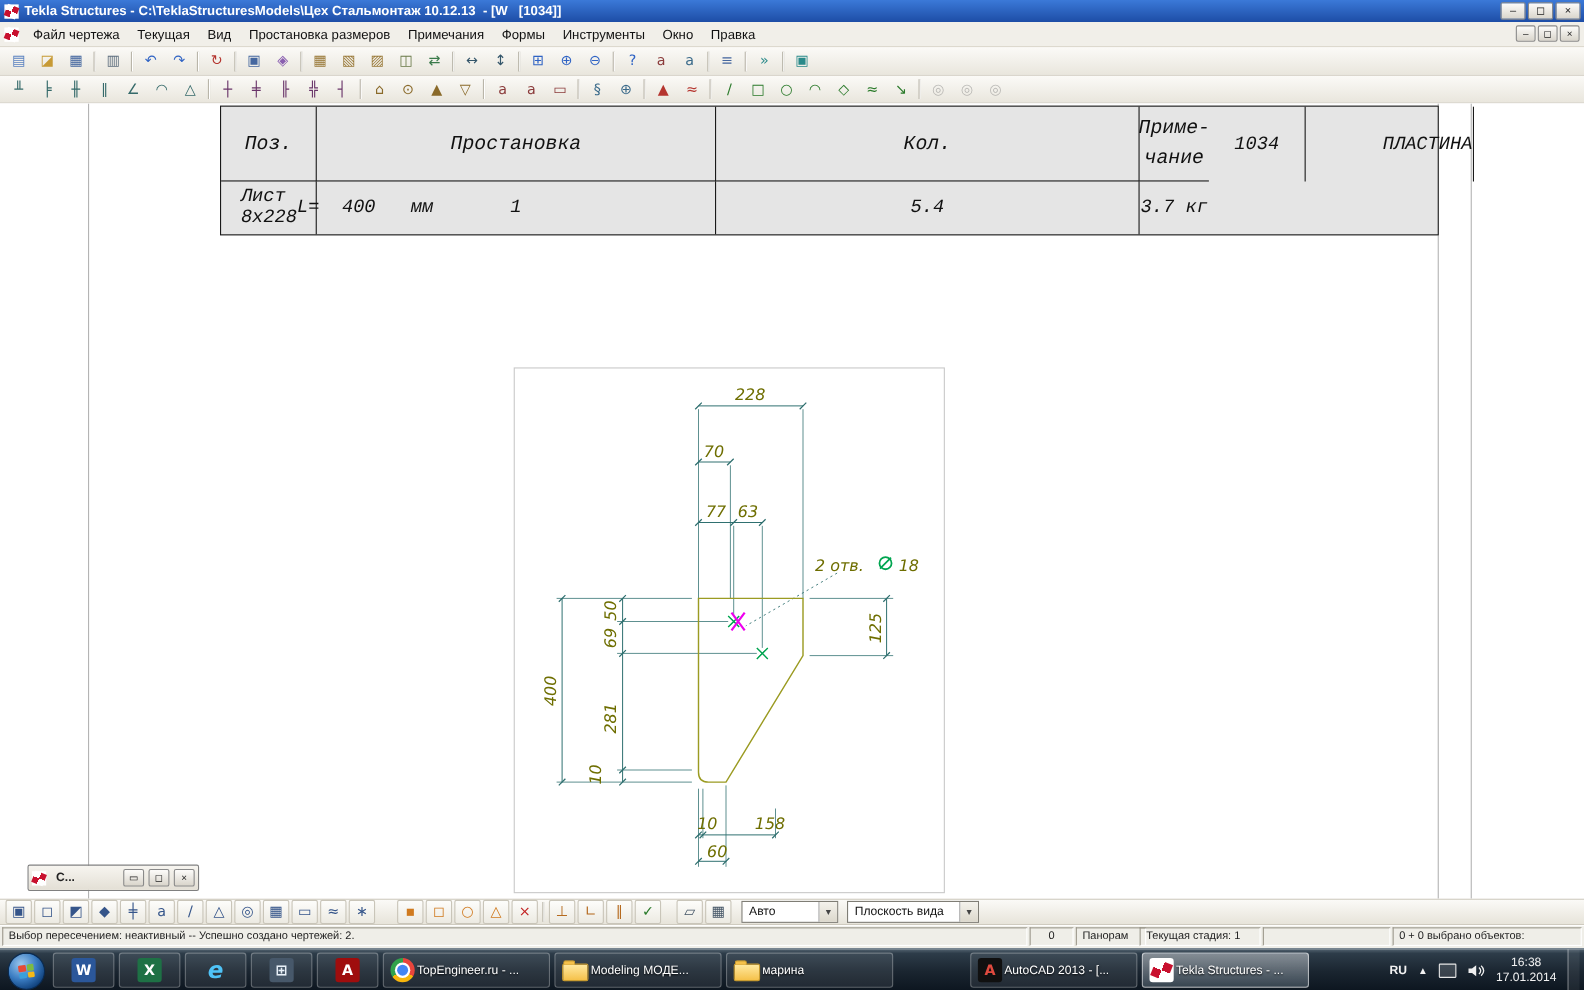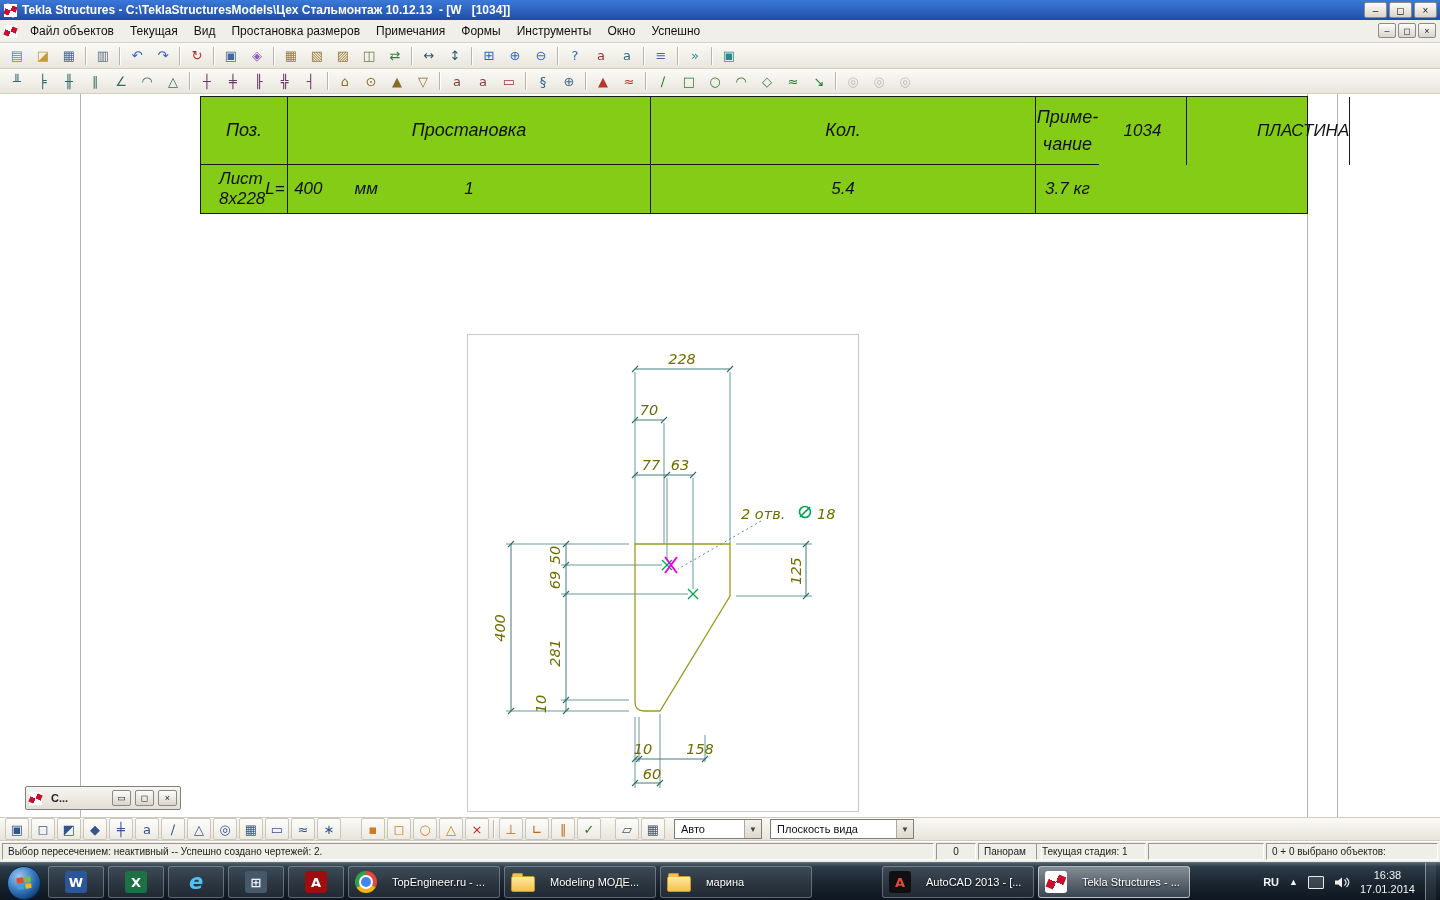--- a/index.html
+++ b/index.html
@@ -39,21 +39,21 @@
   .tbtn.dis{opacity:.45;}
   .tsep{width:1px;height:18px;background:#b9b5a9;margin:0 3px;border-right:1px solid #fff;}
 
   
   #drawing-area{position:absolute;top:94px;left:0;width:1440px;height:723px;background:#fff;overflow:hidden;}
   .sheetline{position:absolute;top:0;width:1px;height:723px;background:#b4b4b4;}
 
   
   #ptable{position:absolute;left:200px;top:2px;width:1106px;border:1px solid #1a1a1a;
     display:grid;grid-template-columns:87px 363px 385px 63px 88px auto;grid-template-rows:68px 48px;
-    font-family:Liberation Sans, sans-serif;font-style:italic;color:#111;background:#84cc16;box-sizing:content-box;}
+    font-family:Liberation Mono, monospace;font-style:italic;color:#111;background:#e5e5e5;box-sizing:content-box;}
   .pc{border-right:1px solid #1a1a1a;border-bottom:1px solid #1a1a1a;display:flex;
     align-items:center;justify-content:center;font-size:17px;box-sizing:border-box;}
   .pc.hdr{font-size:18px;}
   .pc.last{border-right:none;text-align:right;}
   .pc.bot{border-bottom:none;}
   .pc.two{flex-direction:column;line-height:1.5;}
   .pc.desig{justify-content:flex-start;padding-left:70px;}
   .pc.namecell{justify-content:flex-start;padding:0 14px 0 18px;}
   .namecell .nm-len{margin-left:auto;white-space:pre;}
   .namecell .nm-unit{margin-left:32px;}
@@ -96,21 +96,21 @@
   #orb{position:absolute;left:7px;top:3px;width:32px;height:32px;border-radius:50%;
     background:radial-gradient(circle at 35% 30%,#9cc8ee,#3a7cc2 45%,#0d3d77 80%);
     border:1px solid #0a2a50;display:flex;align-items:center;justify-content:center;}
   #orb .flag{width:14px;height:12px;transform:rotate(-8deg);display:grid;
     grid-template-columns:1fr 1fr;grid-template-rows:1fr 1fr;gap:1px;}
   #orb .flag span{border-radius:1px;}
   #task-buttons{position:absolute;left:46px;top:0;height:38px;display:flex;align-items:center;}
   .tkbtn{height:32px;margin:0 2px;border-radius:3px;background:rgba(255,255,255,.08);
     border:1px solid rgba(255,255,255,.28);display:flex;align-items:center;justify-content:center;
     box-sizing:border-box;width:56px;min-width:56px;}
-  .tkbtn.labeled{width:152px;min-width:152px;justify-content:flex-start;padding:0 6px;gap:15px;}
+  .tkbtn.labeled{width:152px;min-width:152px;justify-content:flex-start;padding:0 6px;gap:2px;}
   .tkbtn.active{background:linear-gradient(rgba(255,255,255,.42),rgba(200,225,245,.22));
     border-color:rgba(255,255,255,.55);}
   .tkbtn.gap{margin-left:68px;}
   .tklabel{color:#fff;font-size:11px;white-space:nowrap;overflow:hidden;text-overflow:ellipsis;
     text-shadow:0 1px 2px #000;}
   .appic{width:22px;height:22px;min-width:22px;border-radius:3px;display:flex;align-items:center;
     justify-content:center;font-weight:bold;font-size:13px;font-family:"DejaVu Sans",sans-serif;box-sizing:border-box;}
   .ic-ie{font-size:21px;font-style:italic;font-weight:bold;}
   .ic-chrome{border-radius:50%;background:conic-gradient(#e8453c 0 33%,#f7b50c 0 66%,#31a24c 0 100%);position:relative;}
   .ic-chrome::after{content:"";position:absolute;left:6px;top:6px;width:10px;height:10px;border-radius:50%;
@@ -138,29 +138,29 @@
   <span class="winbtns">
     <span class="wbtn">–</span>
     <span class="wbtn">◻</span>
     <span class="wbtn">×</span>
   </span>
 </div>
 
 <div id="menubar">
   <span class="tlogo"></span>
   <div id="menu-items">
-      <div class="menu-item">Файл объектов</div>
+      <div class="menu-item">Файл чертежа</div>
       <div class="menu-item">Текущая</div>
       <div class="menu-item">Вид</div>
       <div class="menu-item">Простановка размеров</div>
       <div class="menu-item">Примечания</div>
       <div class="menu-item">Формы</div>
       <div class="menu-item">Инструменты</div>
       <div class="menu-item">Окно</div>
-      <div class="menu-item">Успешно</div>
+      <div class="menu-item">Правка</div>
     </div>
   <div id="mdibtns">
     <span class="mdibtn">–</span>
     <span class="mdibtn">◻</span>
     <span class="mdibtn">×</span>
   </div>
 </div>
 
 <div id="toolbar1" class="toolbar">
     <div class="tbtn" style="color: rgb(91, 130, 192);">▤</div>
@@ -365,21 +365,21 @@
       <div class="tbtn" style="color: rgb(42, 122, 42);">✓</div>
     </div>
   <div id="bbar-g3">
       <div class="tbtn" style="color: rgb(68, 85, 102);">▱</div>
       <div class="tbtn" style="color: rgb(68, 85, 102);">▦</div>
     </div>
   <div class="combo" style="width:88px">
     <span>Авто</span>
     <span class="arrow">▼</span>
   </div>
-  <div class="combo" style="width:144px">
+  <div class="combo" style="width:120px">
     <span>Плоскость вида</span>
     <span class="arrow">▼</span>
   </div>
 </div>
 
 <div id="statusbar">
   <div class="sfield" style="left:2px;width:932px">Выбор пересечением: неактивный -- Успешно создано чертежей: 2.</div>
   <div class="sfield" style="left:936px;width:40px;text-align:center">0</div>
   <div class="sfield" style="left:978px;width:64px">Панорам</div>
   <div class="sfield" style="left:1036px;width:110px">Текущая стадия: 1</div>

